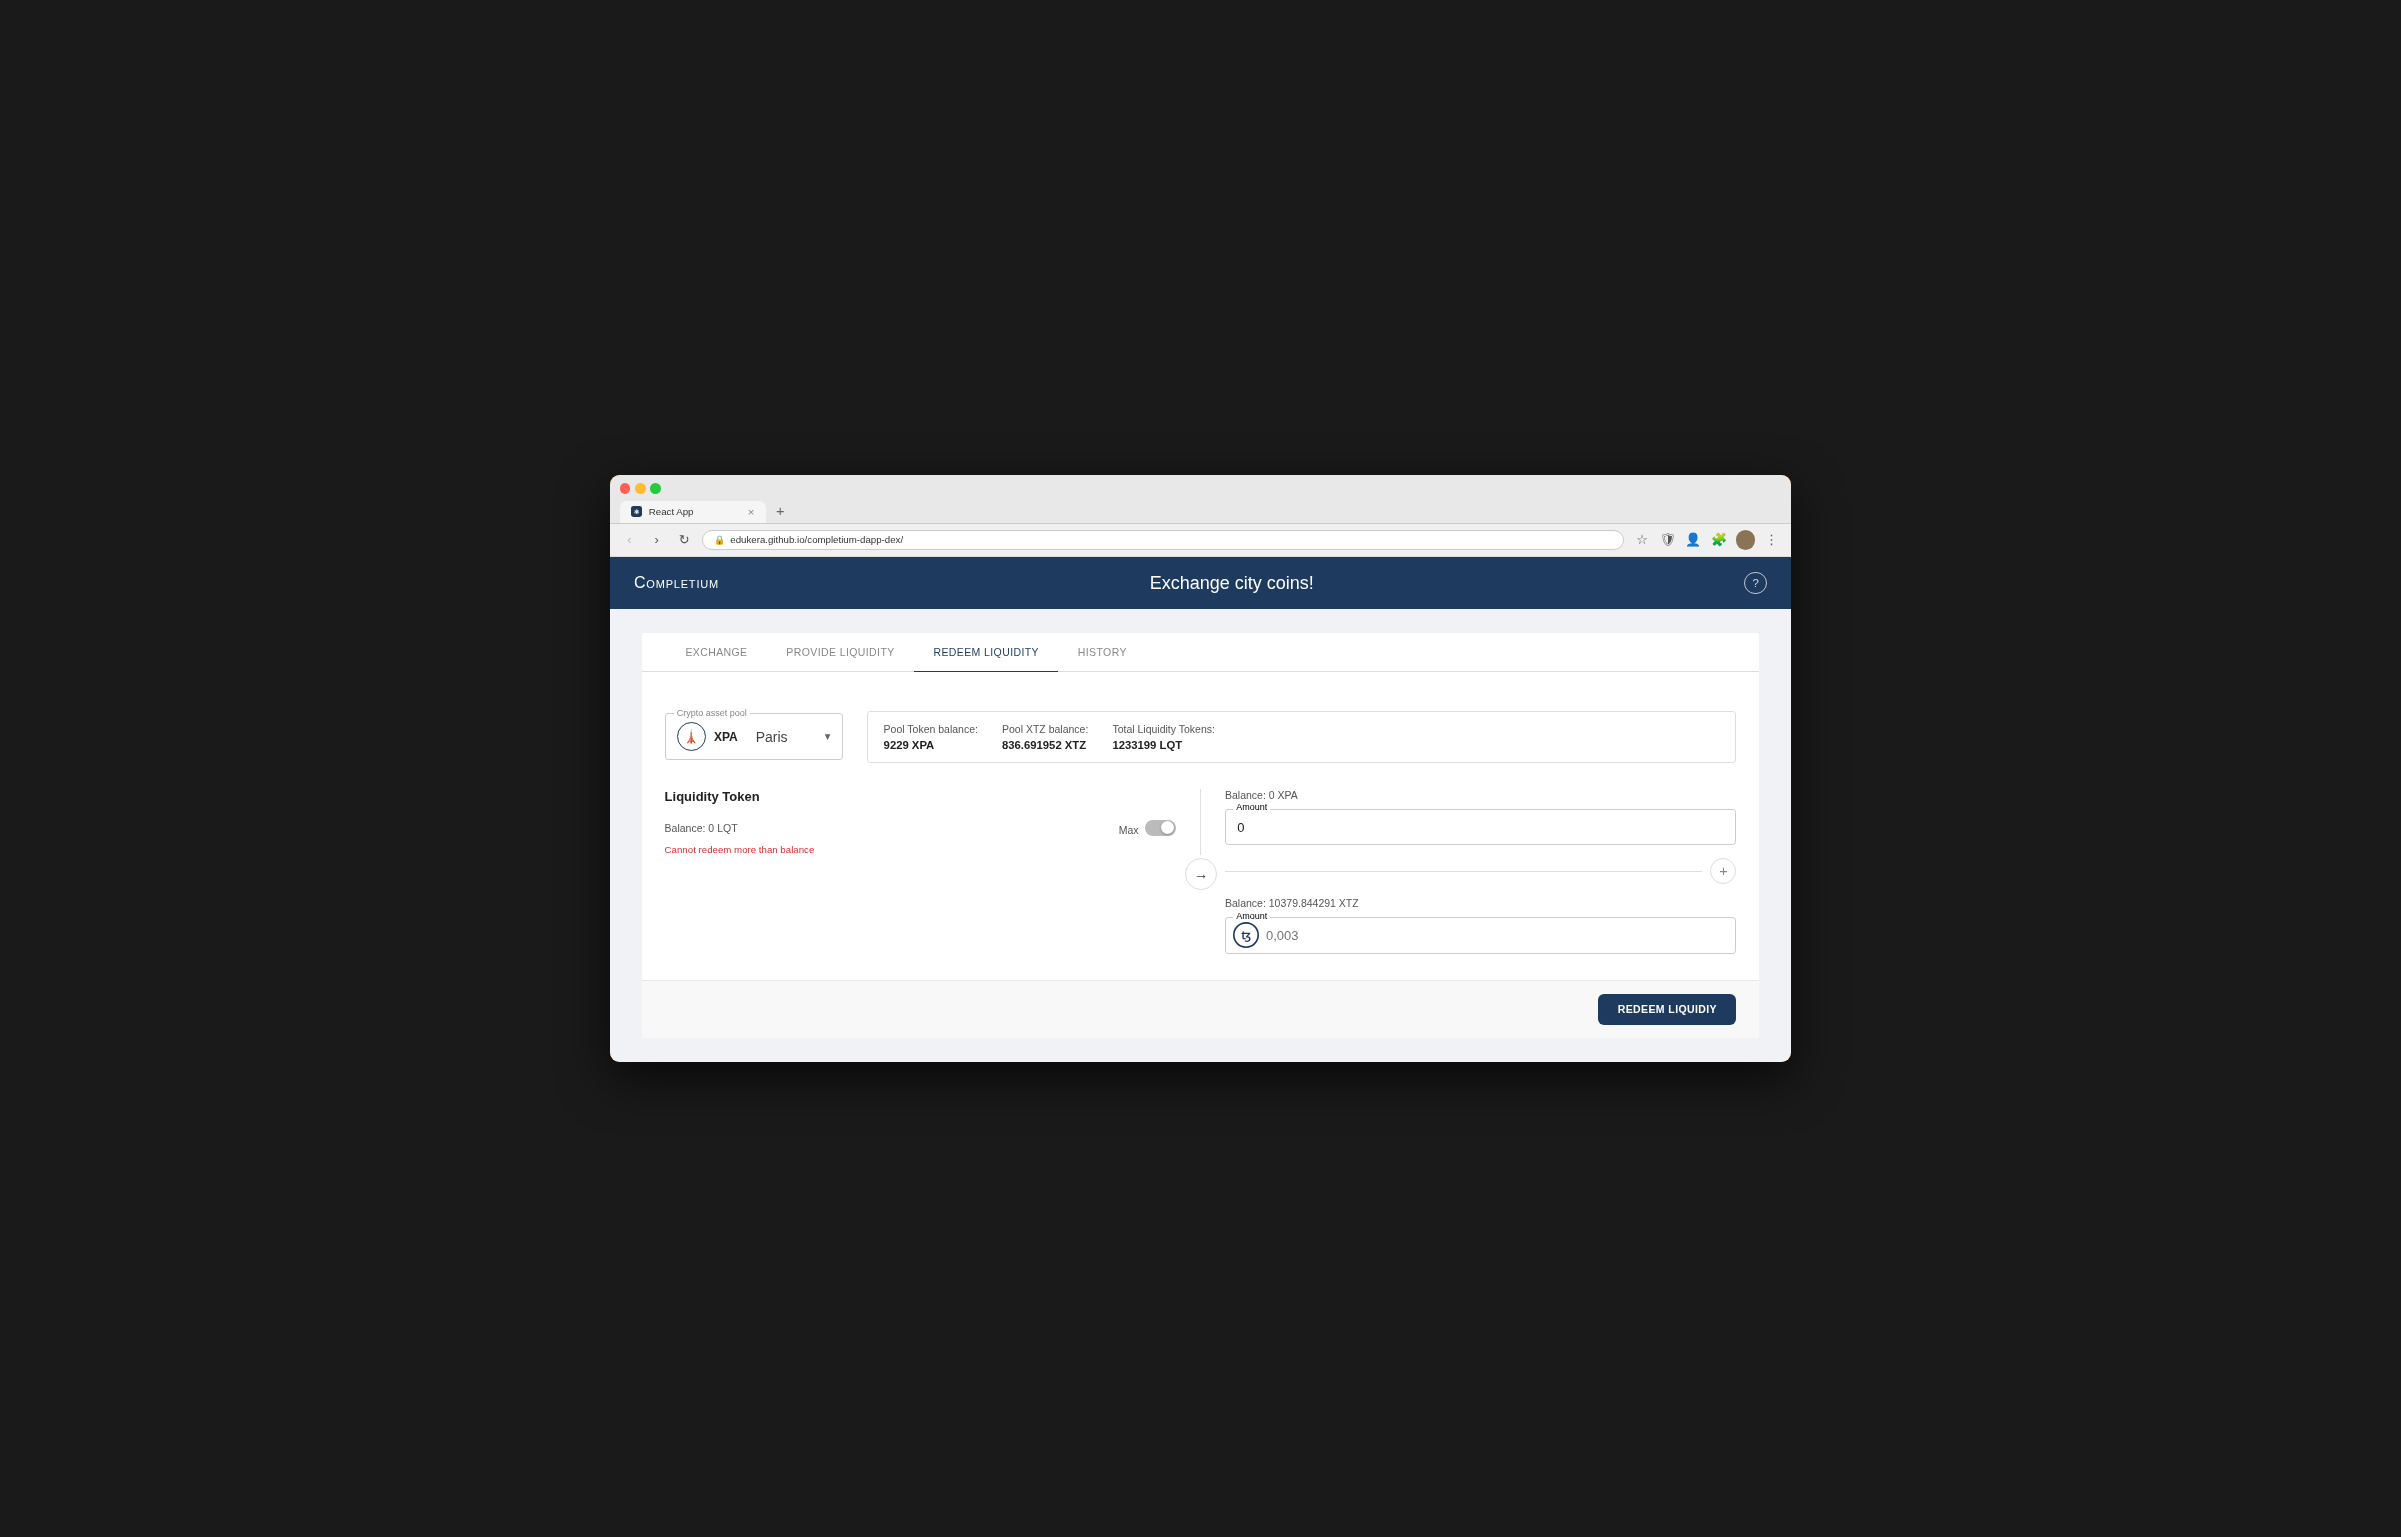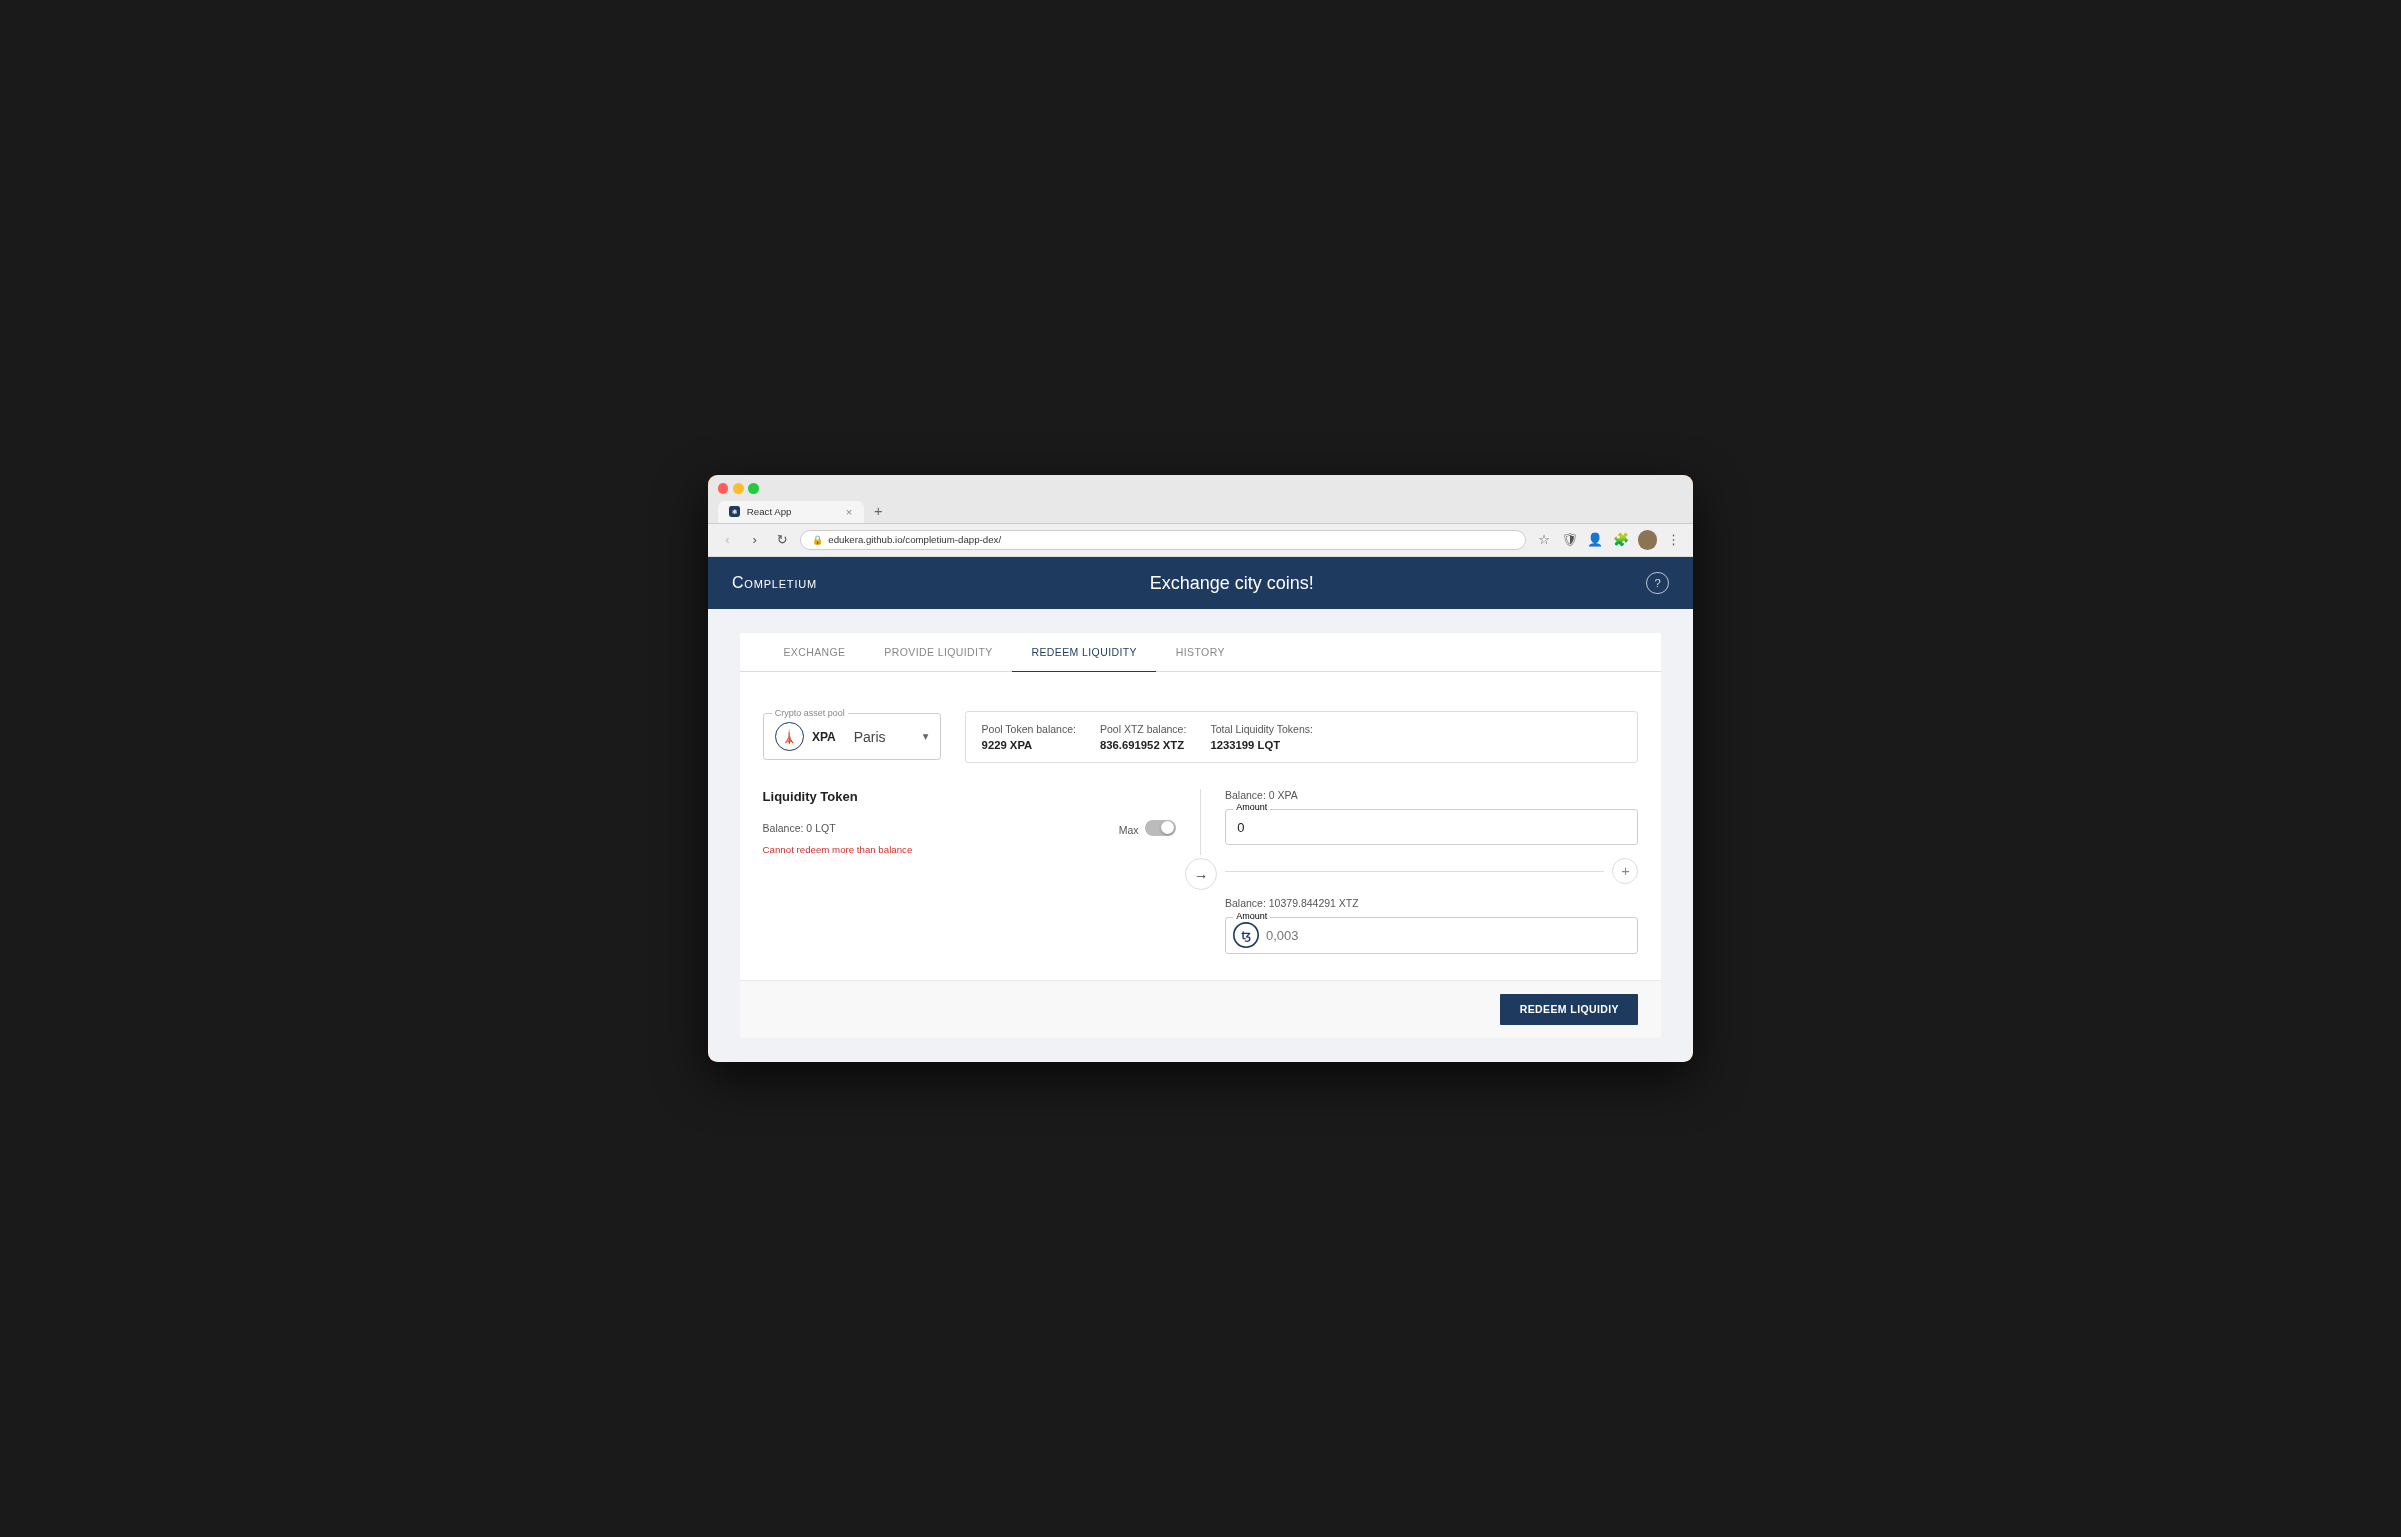--- a/index.html
+++ b/index.html
@@ -7,21 +7,21 @@
       background: #1a1a1a;
       font-family: -apple-system, BlinkMacSystemFont, 'Segoe UI', Helvetica, Arial, sans-serif;
       display: flex;
       justify-content: center;
       align-items: center;
       min-height: 100vh;
       padding: 16px;
     }
 
     .browser-window {
-      width: 985px;
+      width: 1181px;
       border-radius: 9.7px;
       overflow: hidden;
       box-shadow: 0 16px 49px rgba(0,0,0,0.7);
       background: #f97316;
     }
 
     
     .browser-chrome {
       background: #e8e8e8;
       padding: 8px 9.7px 0;
@@ -470,21 +470,21 @@
       border-top: 0.8px solid #e8e8e8;
       padding: 13px 22.6px;
       display: flex;
       justify-content: flex-end;
     }
 
     .redeem-btn {
       background: #1e3a5f;
       color: white;
       border: none;
-      border-radius: 1px;
+      border-radius: 6px;
       padding: 9.7px 19.4px;
       font-size: 10.5px;
       font-weight: 600;
       letter-spacing: 0.4px;
       cursor: pointer;
     }
   </style>
 </head>
 <body>
 

